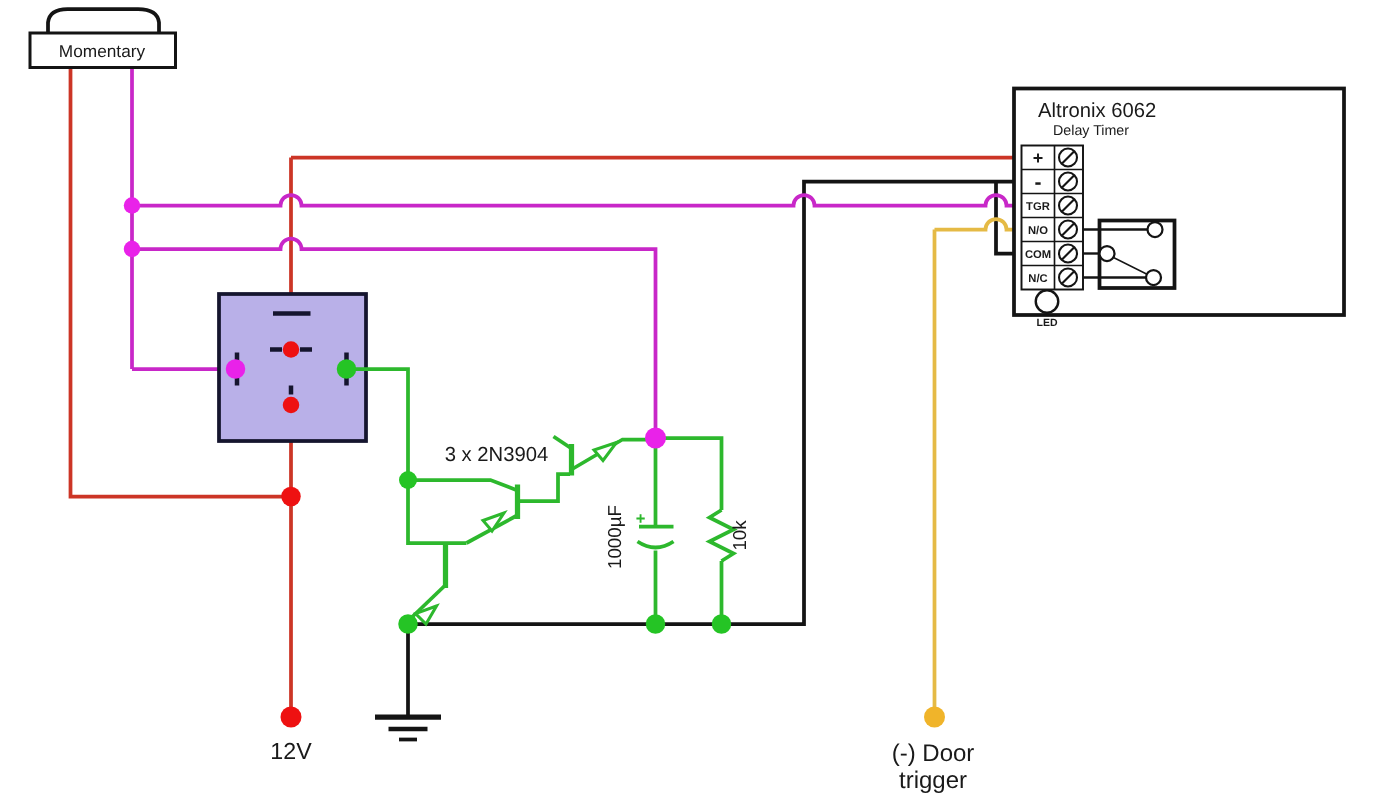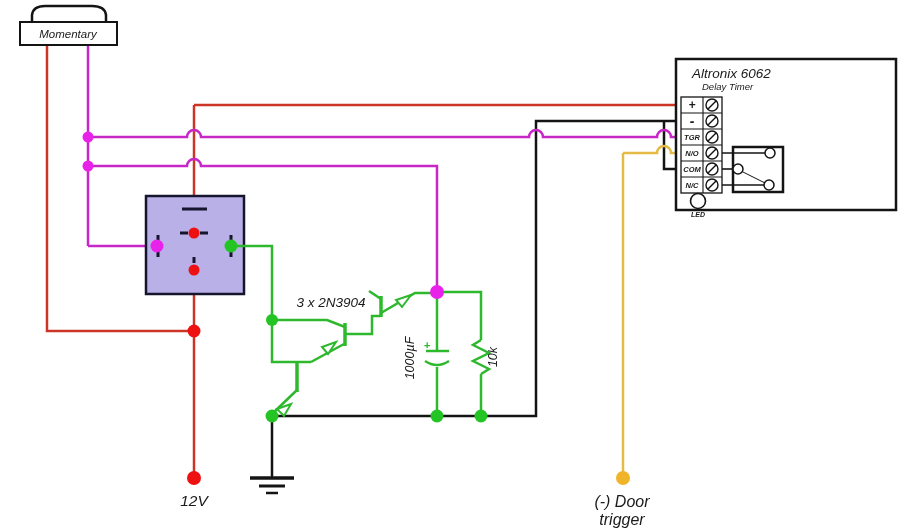--- a/index.html
+++ b/index.html
@@ -1,17 +1,17 @@
 <!DOCTYPE html>
 <html><head>
 <meta charset="utf-8">
 <style>
   html,body{margin:0;padding:0;background:#fff;}
   #stage{position:relative;width:916px;height:531px;background:#ffffff;overflow:hidden;
-         font-family:"Liberation Sans", sans-serif;font-style:italic;}
+         font-family:"Liberation Sans", sans-serif;}
   svg{position:absolute;left:0;top:0;}
   text{font-family:"Liberation Sans", sans-serif;}
 </style>
 </head>
 <body>
 
 <div id="stage">
 <svg width="916" height="531" viewBox="0 0 916 531">
 
   <g fill="none" stroke-width="2.5" stroke="#141414">

